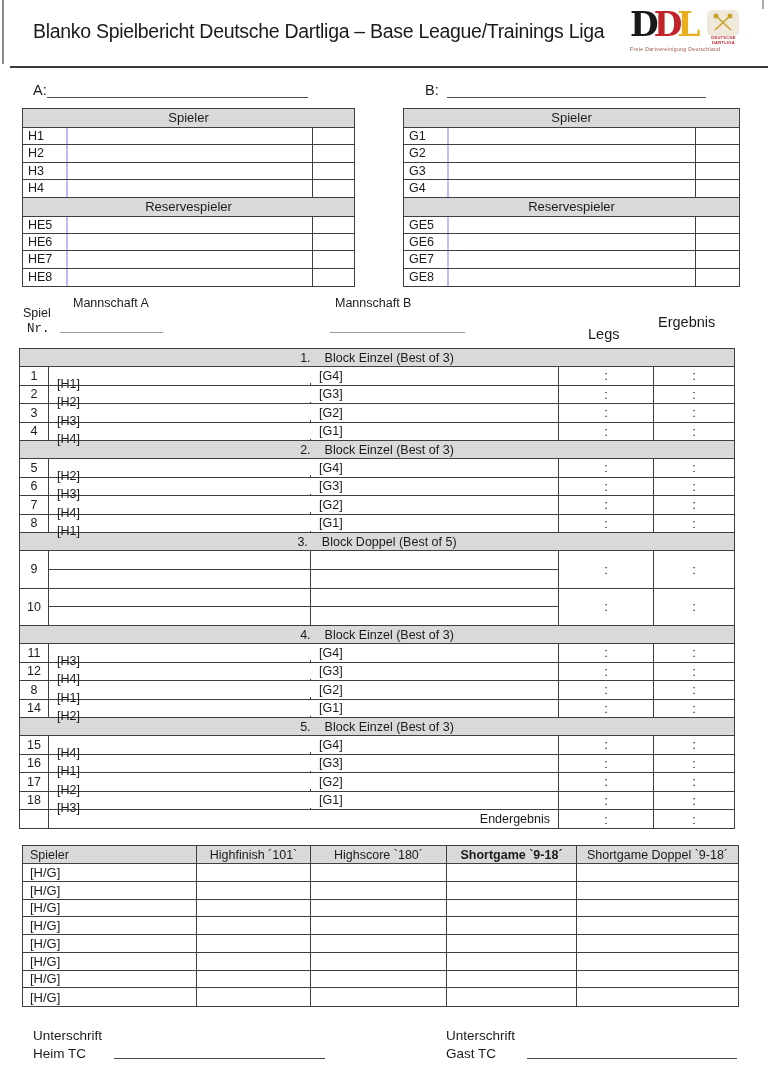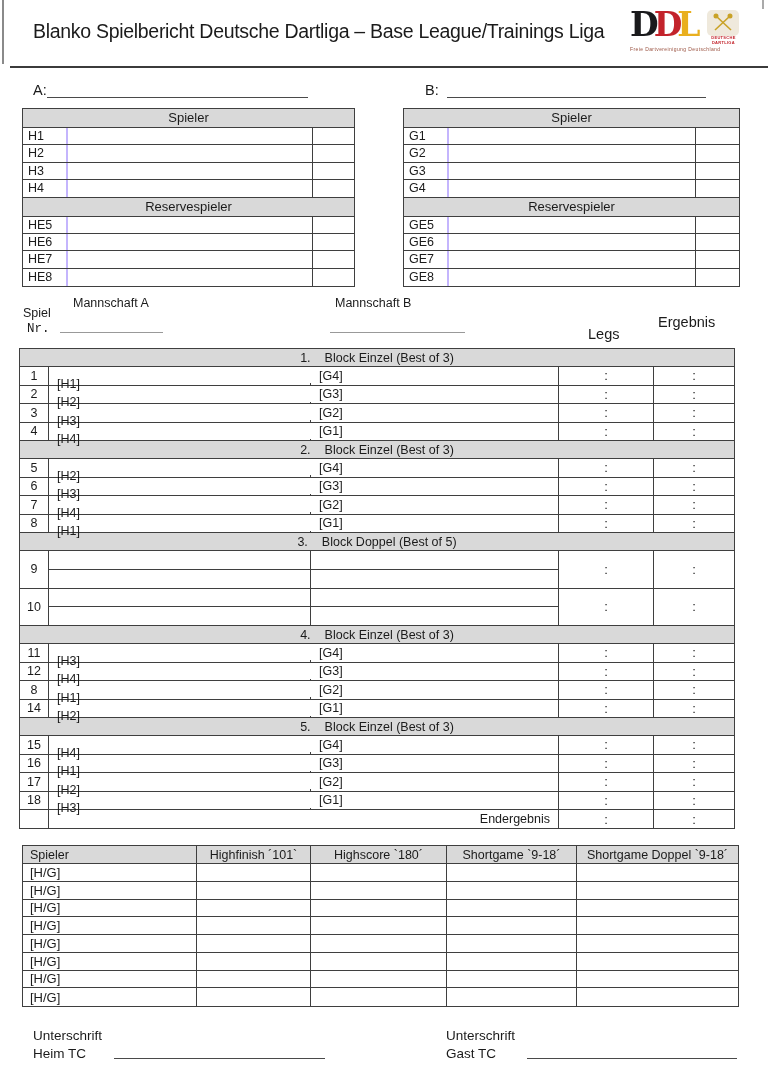--- a/index.html
+++ b/index.html
@@ -73,21 +73,21 @@
   .c-merged { width:510px; justify-content:flex-end; padding-right:8px; }
 
   
   .stats { position:absolute; left:22px; top:845px; width:717px; border:1.5px solid #3f3f3f; background:#fff; }
   .s-hdr { display:flex; height:18px; background:#d9d9d9; border-bottom:1px solid #3f3f3f; font-size:12.5px; }
   .s-row { display:flex; height:17.75px; border-bottom:1px solid #3f3f3f; font-size:13px; }
   .s-row:last-child { border-bottom:none; }
   .sc { display:flex; align-items:center; justify-content:center; border-right:1px solid #3f3f3f; }
   .sc:last-child { border-right:none; }
   .sc-0 { width:174px; justify-content:flex-start; padding-left:7px; }
-  .sc-1 { width:114px; } .sc-2 { width:136px; } .sc-3 { width:130px; } .sc-4 { flex:1; }
+  .sc-1 { width:114px; } .sc-2 { width:136px; } .sc-3 { width:130px;font-weight:bold; } .sc-4 { flex:1; }
 
   
   .foot { position:absolute; font-size:13.5px; }
   .f-u-left  { left:33px; top:1028px; }
   .f-h-left  { left:33px; top:1046px; }
   .f-u-right { left:446px; top:1028px; }
   .f-h-right { left:446px; top:1046px; }
   .sig-line { position:absolute; top:1058px; border-top:1.5px solid #4a4a4a; }
   .sig-left  { left:114px; width:211px; }
   .sig-right { left:527px; width:210px; }

